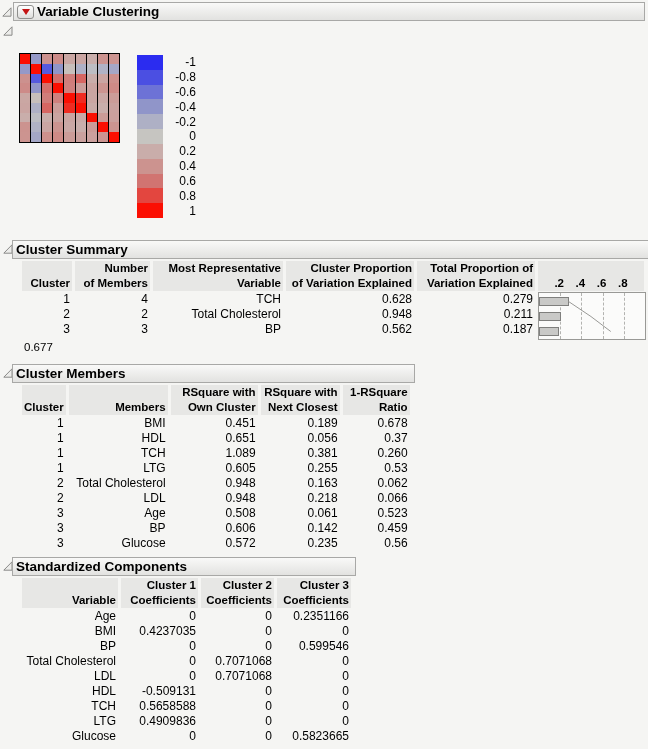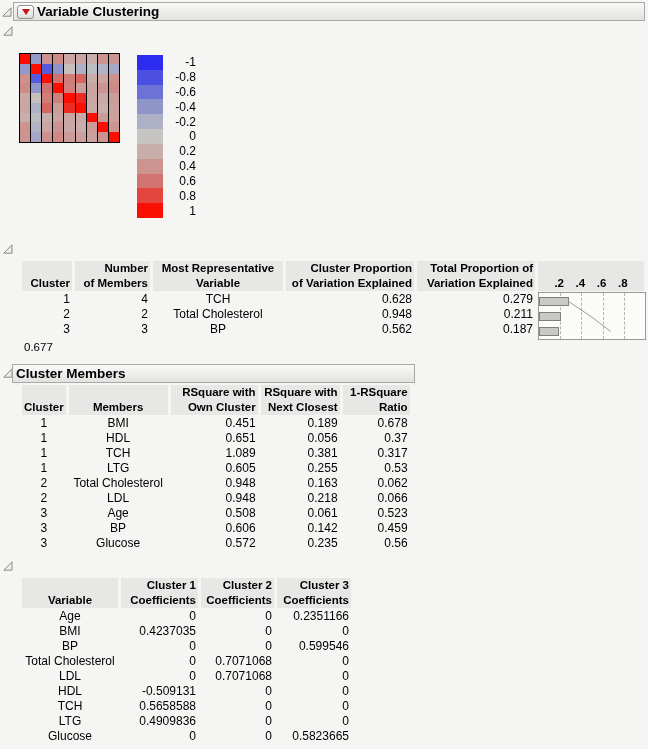--- a/index.html
+++ b/index.html
@@ -44,21 +44,21 @@
     font-size:12px; }
   
   table.jmp { position:absolute; border-collapse:separate; border-spacing:3px 2px;
     table-layout:fixed; }
   table.jmp th {
     background:#e7e7e5; font-weight:bold; font-size:11.5px; line-height:15px;
     vertical-align:bottom; white-space:pre-line; padding:0 2px; height:20px;
   }
   table.jmp td { font-size:12px; line-height:13px; height:13px; padding:0 2px;
     white-space:nowrap; overflow:hidden; }
-  .al { text-align:center; } .ar { text-align:right; }
+  .al { text-align:right; } .ar { text-align:right; }
   td.num-pad { padding-right:10px; }
   
   .chart-head { position:relative; }
   .chart-head .tick { position:absolute; bottom:0; transform:translateX(-50%);
     font-size:11.5px; font-weight:bold; }
   .mini-chart { position:absolute; left:538px; top:292px; width:106px; height:46px;
     background:#fbfbfa; border:1px solid #999996; }
   .mini-chart .gridline { position:absolute; top:0; bottom:0; width:0;
     border-left:1px dashed #b3b3b0; }
   .mini-chart .mbar { position:absolute; left:0; height:9px;
@@ -210,20 +210,23 @@
       <div>0.2</div>
       <div>0.4</div>
       <div>0.6</div>
       <div>0.8</div>
       <div>1</div>
     </div>
 
   <svg class="disc" style="left:3px;top:244px" viewBox="0 0 10 10">
     <polygon points="9,0.8 9,9.2 0.8,9.2" fill="#ececea" stroke="#8a8a88" stroke-width="1"></polygon>
   </svg>
+  <div class="bar" style="left:12px;top:240px;width:632px">
+    <span class="bar-title">Cluster Summary</span>
+  </div>
 
   <table class="jmp" style="left:19px;top:259px">
     <colgroup>
         <col style="width:50px">
         <col style="width:75px">
         <col style="width:130px">
         <col style="width:128px">
         <col style="width:118px">
         <col style="width:106px">
       </colgroup>
@@ -326,21 +329,21 @@
           <td class="al">HDL</td>
           <td class="ar">0.651</td>
           <td class="ar">0.056</td>
           <td class="ar">0.37</td>
         </tr>
         <tr>
           <td class="al">1</td>
           <td class="al">TCH</td>
           <td class="ar">1.089</td>
           <td class="ar">0.381</td>
-          <td class="ar">0.317</td>
+          <td class="ar">0.260</td>
         </tr>
         <tr>
           <td class="al">1</td>
           <td class="al">LTG</td>
           <td class="ar">0.605</td>
           <td class="ar">0.255</td>
           <td class="ar">0.53</td>
         </tr>
         <tr>
           <td class="al">2</td>
@@ -376,20 +379,23 @@
           <td class="ar">0.572</td>
           <td class="ar">0.235</td>
           <td class="ar">0.56</td>
         </tr>
       </tbody>
   </table>
 
   <svg class="disc" style="left:3px;top:561px" viewBox="0 0 10 10">
     <polygon points="9,0.8 9,9.2 0.8,9.2" fill="#ececea" stroke="#8a8a88" stroke-width="1"></polygon>
   </svg>
+  <div class="bar" style="left:12px;top:557px;width:339px">
+    <span class="bar-title">Standardized Components</span>
+  </div>
 
   <table class="jmp" style="left:19px;top:576px">
     <colgroup>
         <col style="width:96px">
         <col style="width:77px">
         <col style="width:73px">
         <col style="width:74px">
       </colgroup>
     <thead>
       <tr>

